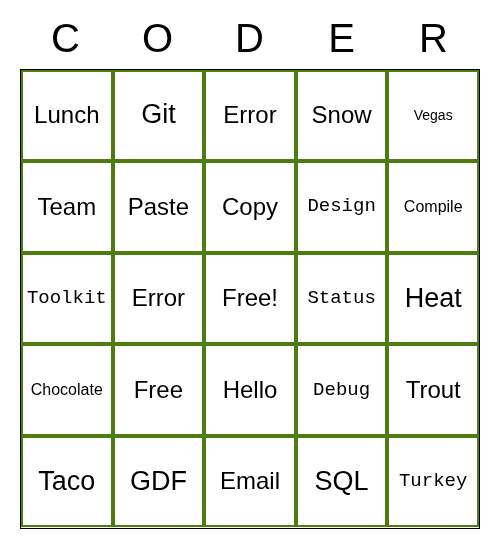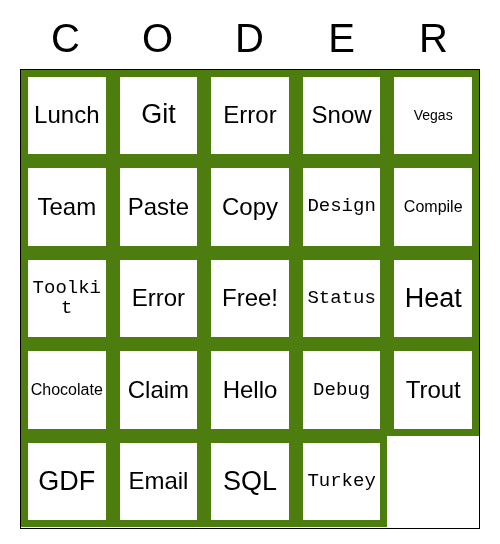--- a/index.html
+++ b/index.html
@@ -34,21 +34,21 @@
     }
     .grid {
       display: grid;
       grid-template-columns: repeat(5, 1fr);
       grid-template-rows: repeat(5, 1fr);
       width: 460px;
       height: 460px;
       border: 1px solid #000;
     }
     .cell {
-      border: 7px solid #4d7c0f;
+      border: 2px solid #4d7c0f;
       display: flex;
       align-items: center;
       justify-content: center;
       text-align: center;
       padding: 2px;
       overflow: hidden;
     }
     .cell span {
       color: #000;
       line-height: 1.1;
@@ -114,30 +114,33 @@
       <div class="cell">
         <span class="fs-sm">Status</span>
       </div>
       <div class="cell">
         <span class="fs-xl">Heat</span>
       </div>
       <div class="cell">
         <span class="fs-xs">Chocolate</span>
       </div>
       <div class="cell">
-        <span class="fs-lg">Claim</span>
+        <span class="fs-lg">Free</span>
       </div>
       <div class="cell">
         <span class="fs-lg">Hello</span>
       </div>
       <div class="cell">
         <span class="fs-sm">Debug</span>
       </div>
       <div class="cell">
         <span class="fs-lg">Trout</span>
+      </div>
+      <div class="cell">
+        <span class="fs-xl">Taco</span>
       </div>
       <div class="cell">
         <span class="fs-xl">GDF</span>
       </div>
       <div class="cell">
         <span class="fs-lg">Email</span>
       </div>
       <div class="cell">
         <span class="fs-xl">SQL</span>
       </div>

